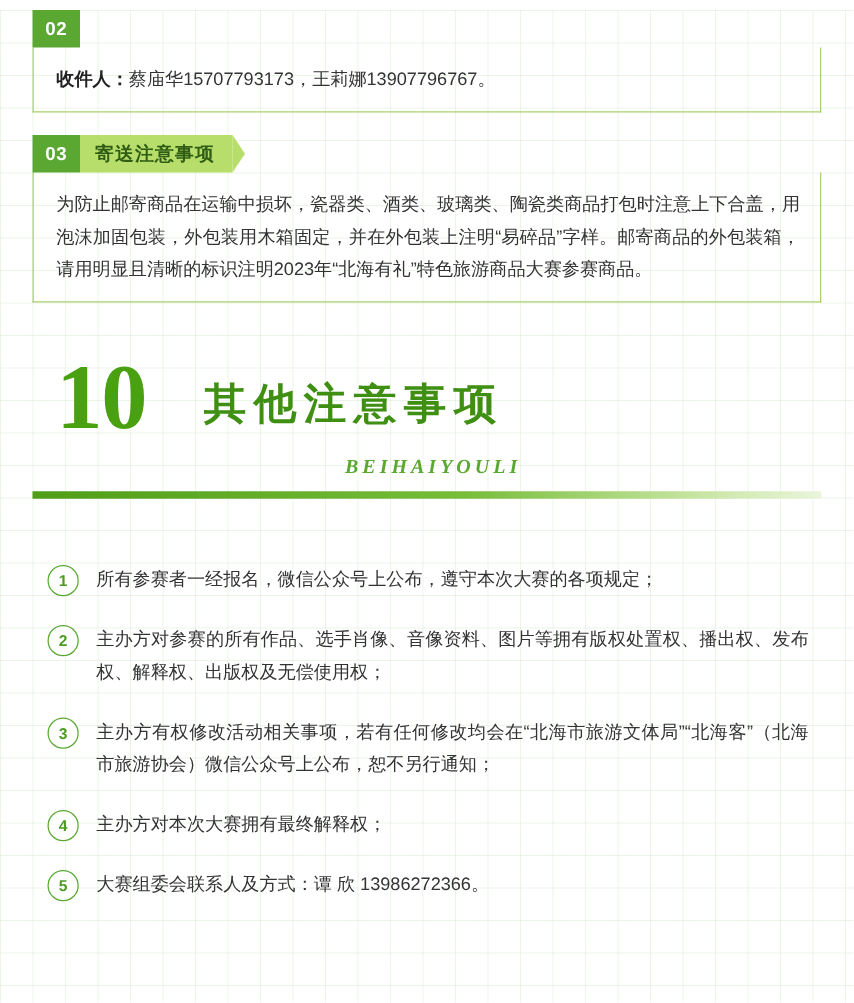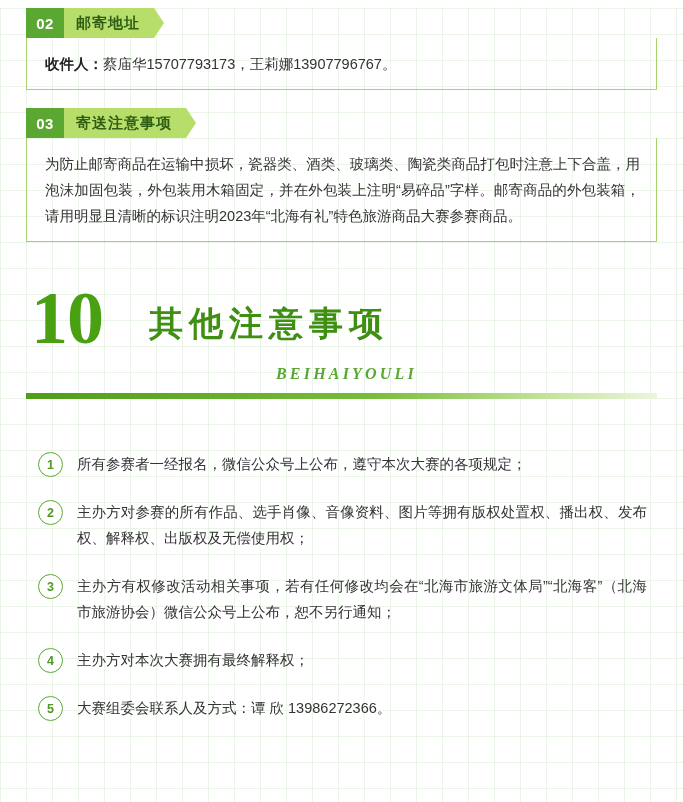--- a/index.html
+++ b/index.html
@@ -94,21 +94,21 @@
   
   .chapter {
     position: relative;
     margin: 44px 26px 0 26px;
     padding-bottom: 6px;
   }
   .chapter-row {
     display: flex;
     align-items: flex-end;
     gap: 46px;
-    padding-left: 5px;
+    padding-left: 19px;
   }
   .chapter-num {
     font-family: "Liberation Serif", serif;
     font-size: 74px;
     font-weight: bold;
     color: #49a010;
     line-height: 0.88;
     letter-spacing: -1px;
   }
   .chapter-title {
@@ -172,21 +172,20 @@
   }
 </style>
 </head>
 <body>
 
 <div class="page">
 
   <div class="sec-block" style="margin-top:8px;">
     <div class="sec-head">
       <div class="sec-num">02</div>
-      <div class="sec-title">邮寄地址</div>
     </div>
     <div class="sec-body">
       <p><span class="bold-label">收件人：</span><span>蔡庙华15707793173，王莉娜13907796767。</span></p>
     </div>
   </div>
 
   <div class="sec-block" style="margin-top:18px;">
     <div class="sec-head">
       <div class="sec-num">03</div>
       <div class="sec-title">寄送注意事项</div>

